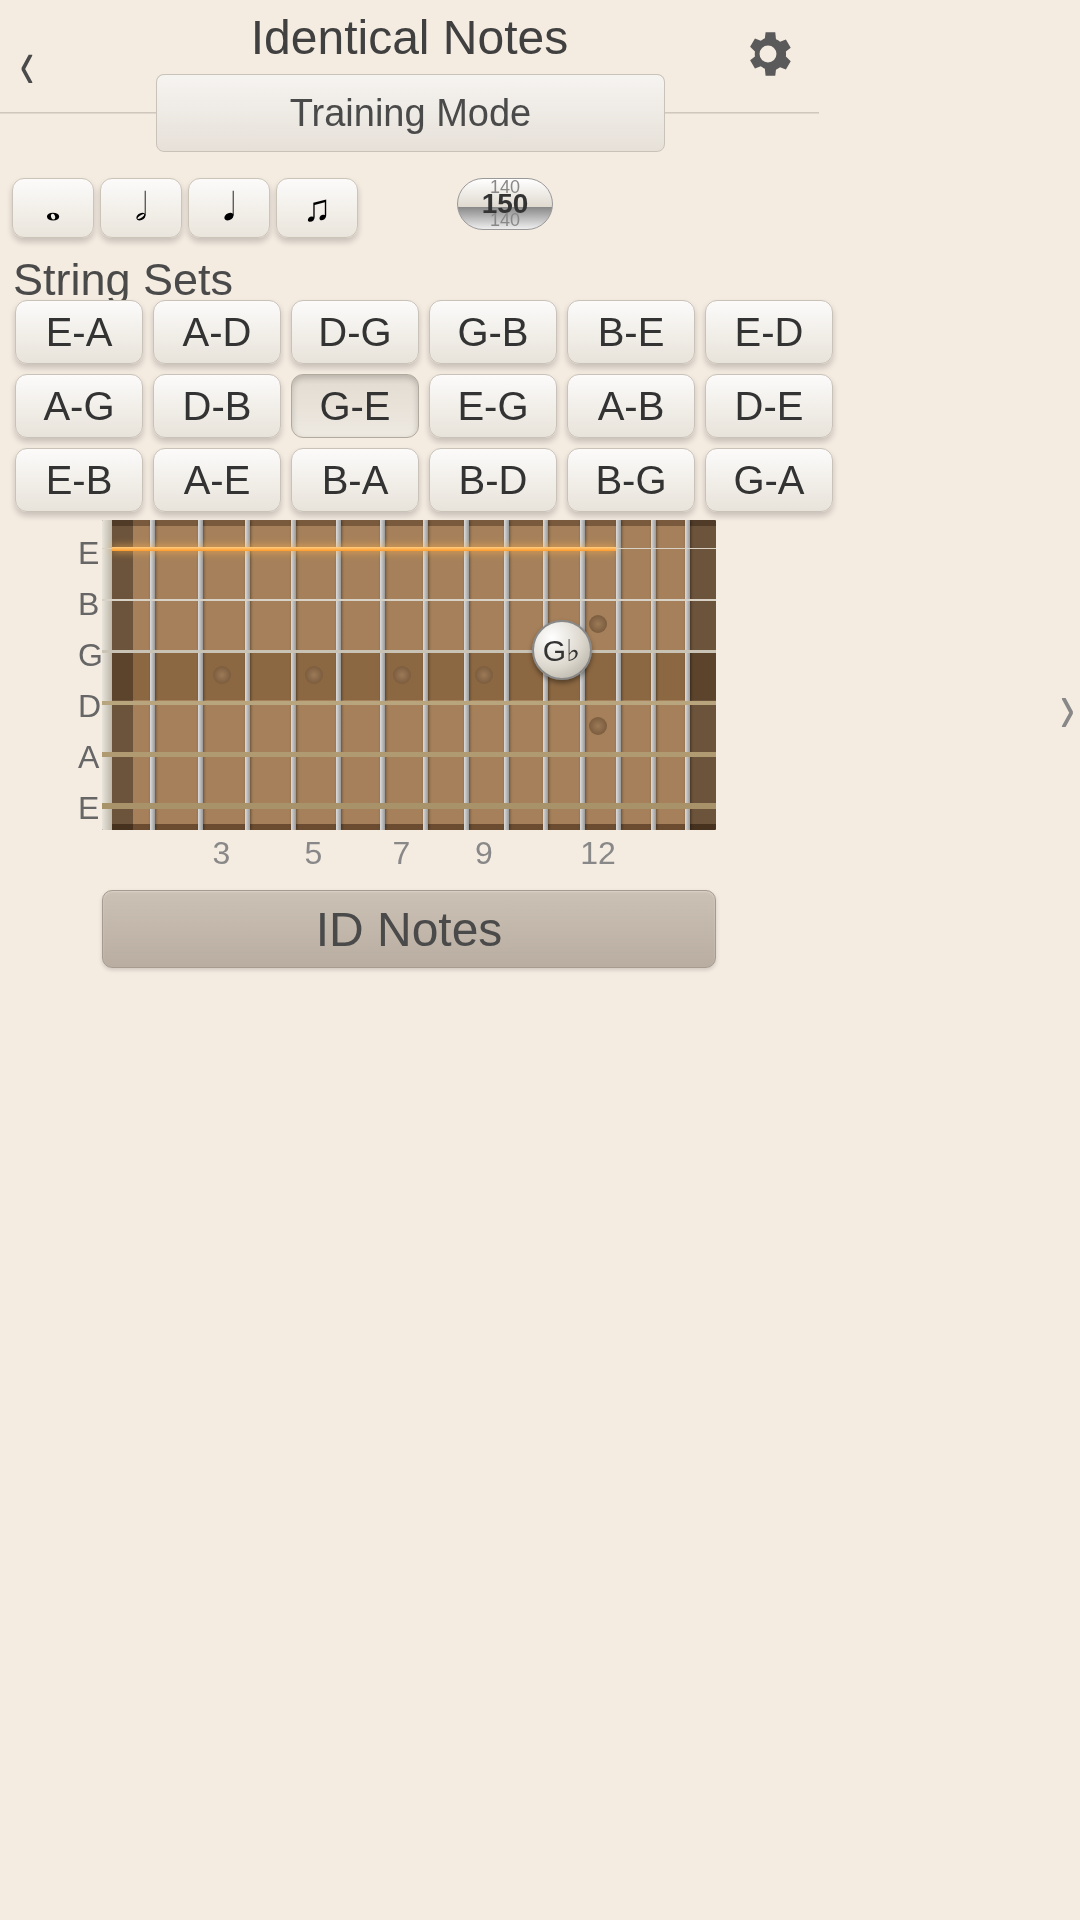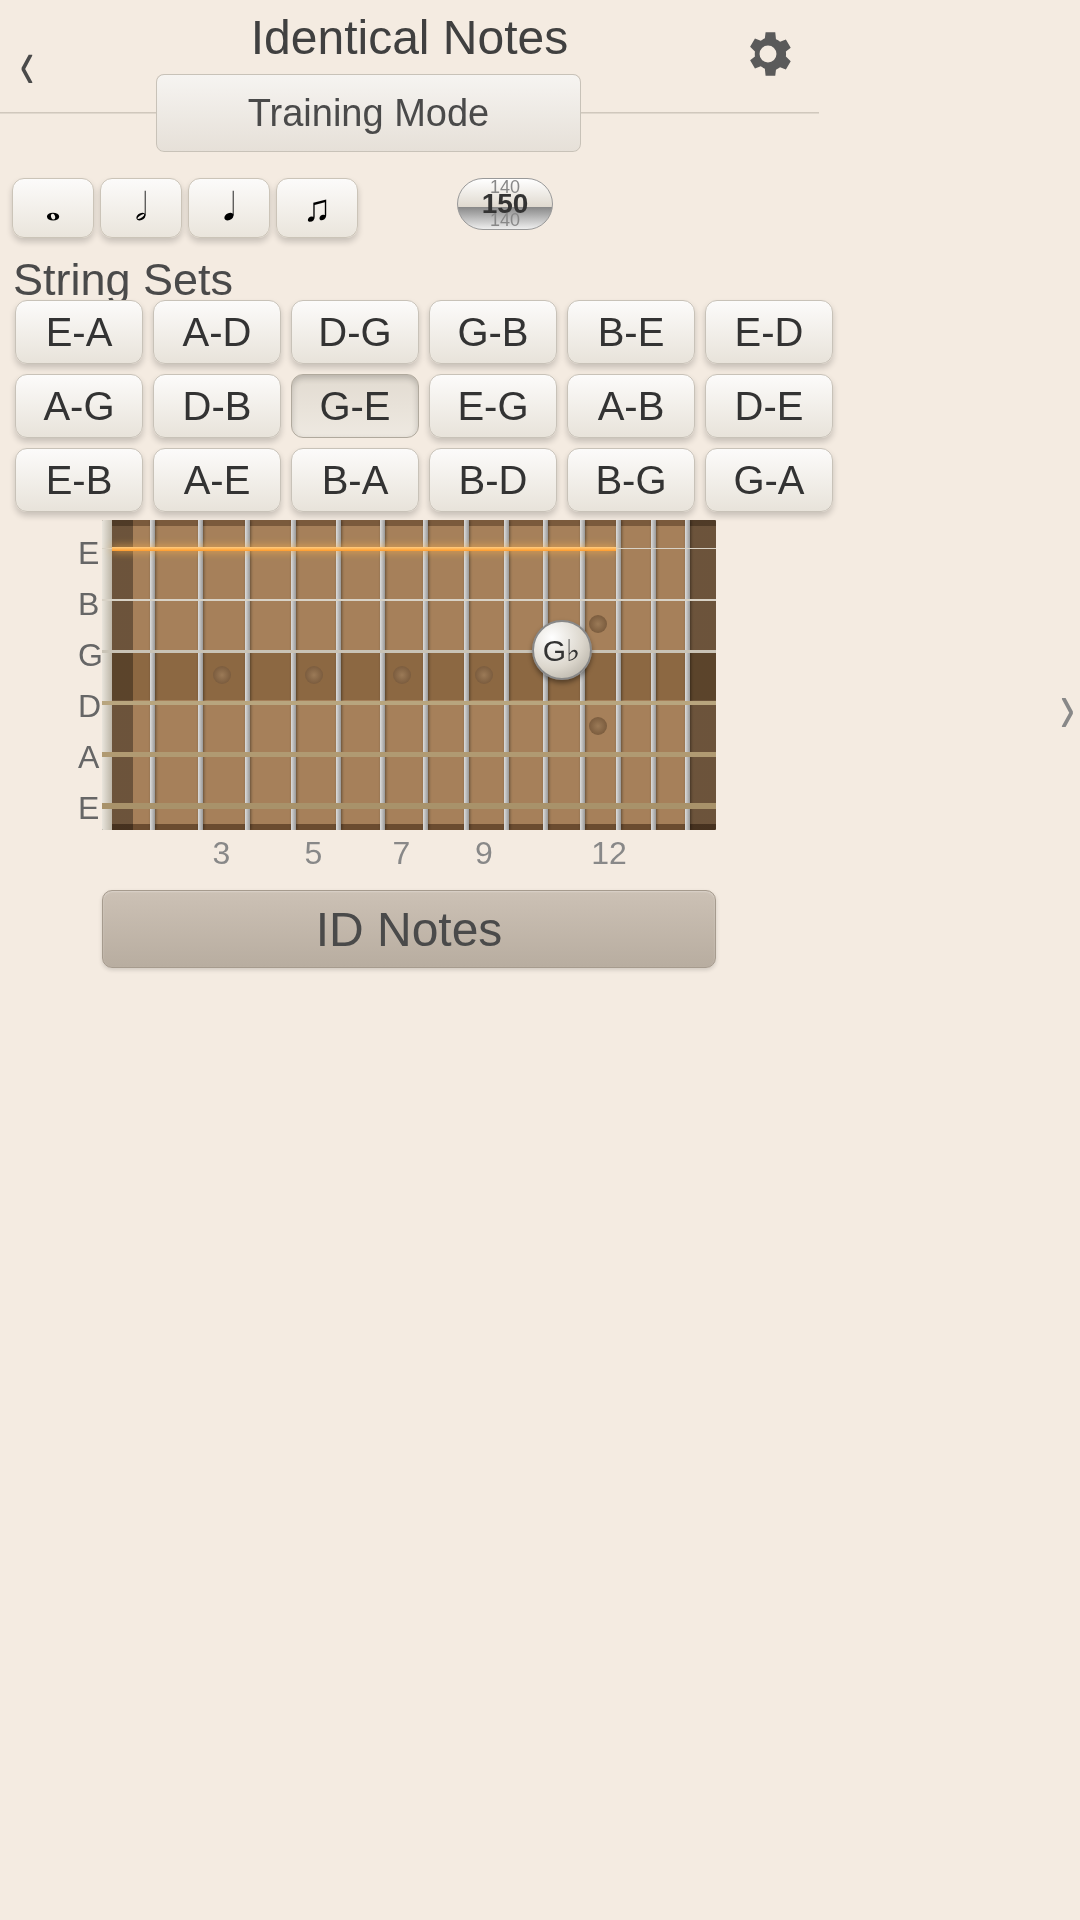--- a/index.html
+++ b/index.html
@@ -2,21 +2,21 @@
 <html><head>
   <meta charset="utf-8">
   <style>
     * {margin:0;padding:0;box-sizing:border-box;font-family:-apple-system,"Helvetica Neue",Arial,sans-serif;}
     body {width:819px;height:1456px;background:#f4ebe1;overflow:hidden;font-weight:300;}
     .header {position:relative;height:115px;}
     .back-btn {position:absolute;left:15px;top:22px;font-size:72px;color:#4a4a4a;cursor:pointer;font-weight:200;transform:scaleX(0.6);}
     .title {position:absolute;left:0;right:0;top:10px;text-align:center;font-size:48px;color:#404040;font-weight:300;}
     .gear {position:absolute;right:22px;top:25px;cursor:pointer;}
     .divider {position:absolute;left:0;right:0;top:112px;height:2px;background:linear-gradient(#c8bfb4,#e8e0d6);}
-    .modes {display:flex;position:absolute;left:156px;top:74px;width:425px;height:78px;border-radius:8px;overflow:hidden;box-shadow:inset 0 2px 4px rgba(0,0,0,0.15);}
+    .modes {display:flex;position:absolute;left:156px;top:74px;width:509px;height:78px;border-radius:8px;overflow:hidden;box-shadow:inset 0 2px 4px rgba(0,0,0,0.15);}
     .mode-btn {flex:1;display:flex;align-items:center;justify-content:center;font-size:38px;color:#4a4a4a;cursor:pointer;font-weight:300;}
     .mode-btn.active {background:linear-gradient(#f6f4f1,#e6e0d8);border:1px solid #c8c2b8;border-radius:8px;box-shadow:0 2px 4px rgba(0,0,0,0.1);}
     .mode-btn.inactive {background:#c4baaf;}
     .controls {position:absolute;left:12px;top:178px;display:flex;gap:6px;}
     .note-btn {width:82px;height:60px;background:linear-gradient(#fcfbfa,#eae5dc);border:1px solid #cbc4b8;border-radius:12px;display:flex;align-items:center;justify-content:center;font-size:38px;box-shadow:0 4px 6px rgba(0,0,0,0.18);cursor:pointer;}
     .tempo-picker {position:absolute;left:457px;top:178px;width:96px;height:52px;background:linear-gradient(#fff,#e0dad0 55%,#888 56%,#eee);border:1px solid #999;border-radius:26px;overflow:hidden;display:flex;flex-direction:column;align-items:center;justify-content:center;font-size:28px;color:#333;cursor:pointer;}
     .tempo-prev,.tempo-next {font-size:18px;color:#888;line-height:0.3;}
     .tempo-val {font-weight:700;line-height:1;}
     .string-sets-label {position:absolute;left:13px;top:254px;font-size:45px;color:#4a4a4a;font-weight:300;}
     .string-grid {position:absolute;left:15px;top:300px;display:grid;grid-template-columns:repeat(6,128px);grid-template-rows:repeat(3,64px);gap:10px;}
@@ -134,19 +134,19 @@
       <div class="dot" style="left: 487px; top: 95px;"></div>
       <div class="dot" style="left: 487px; top: 197px;"></div>
       <div class="highlight-string" style="top: 27px; left: 10px; width: 504px;"></div>
       <div class="note-marker" style="left: 429.5px; top: 100px;">G♭</div>
     </div>
   <div class="fret-numbers" id="fnums">
       <div class="fnum" style="left: 119.5px;">3</div>
       <div class="fnum" style="left: 211.5px;">5</div>
       <div class="fnum" style="left: 299.5px;">7</div>
       <div class="fnum" style="left: 382px;">9</div>
-      <div class="fnum" style="left: 496px; margin-left: 11px;">12</div>
+      <div class="fnum" style="left: 496px;">12</div>
     </div>
 </div>
 
 <div class="next-arrow">›</div>
 
 <div class="id-note-btn">ID Notes</div>
 
 </body></html>

